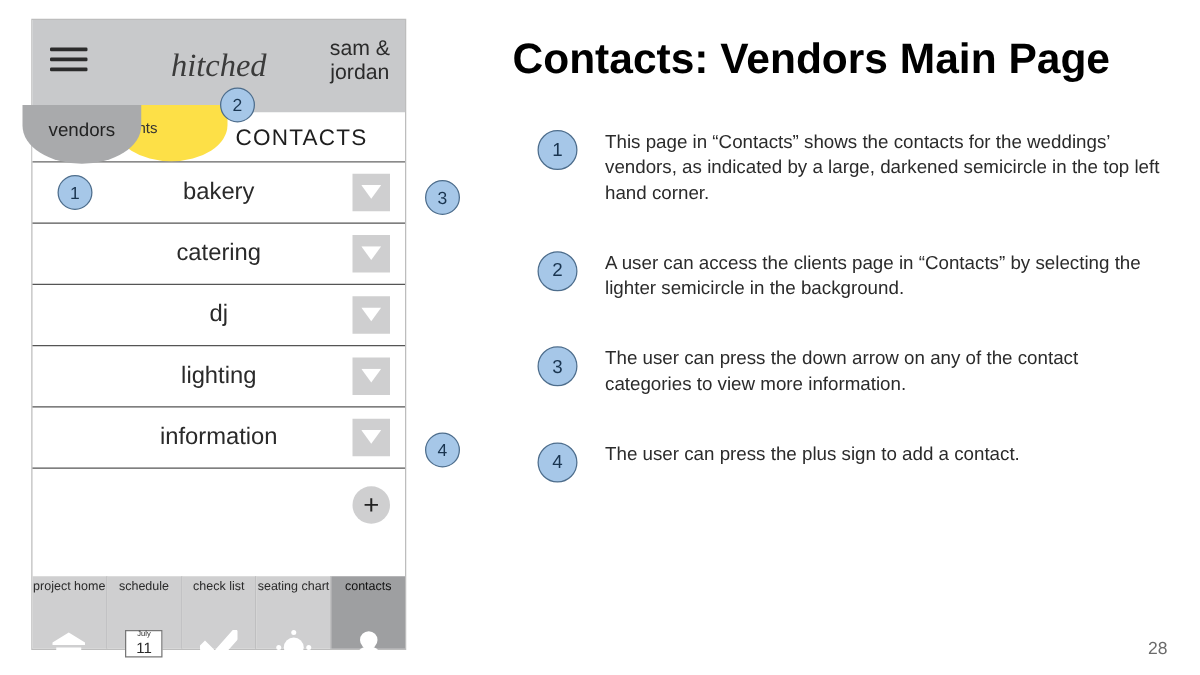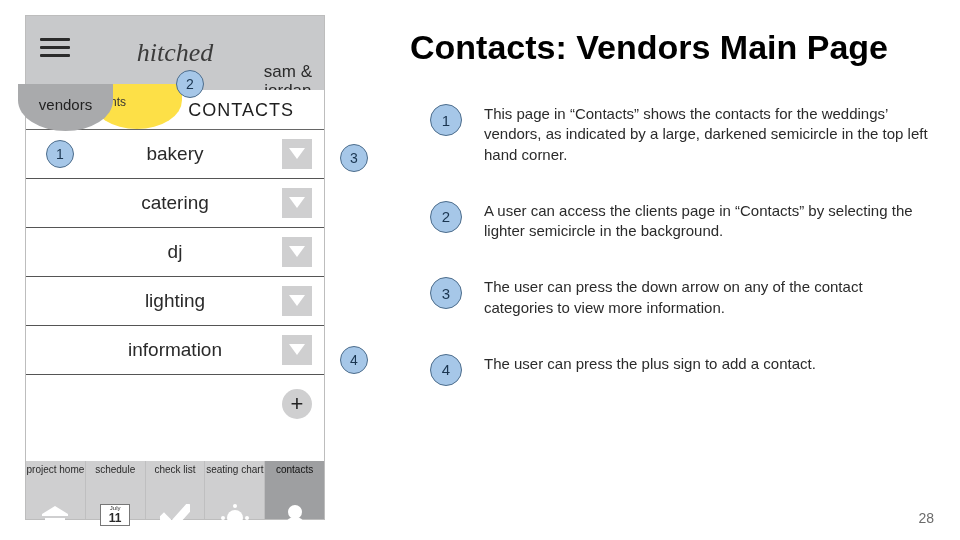--- a/index.html
+++ b/index.html
@@ -54,21 +54,20 @@
     color: #3b3b3b;
   }
   .couple {
     position: absolute;
     right: 12px;
     top: 14px;
     text-align: center;
     font-size: 17px;
     line-height: 1.1;
     color: #2b2b2b;
-    margin-top: 33px;
   }
 
   .phone-subhead {
     height: 40px;
     position: relative;
     border-bottom: 1px solid #666;
     background: #fff;
   }
   
   .tab-clients {
@@ -340,21 +339,21 @@
             <polygon points="2,10 15,2 28,10 28,12 2,12" fill="#fff"></polygon>
             <rect x="5" y="14" width="20" height="11" fill="#fff"></rect>
           </svg>
       </div>
     </div>
     <div class="tab">
       <span>schedule</span>
       <div class="tab-icon" style="flex-direction:column;">
         <div style="background:#fff;width:30px;border:1px solid #777;">
           <div style="font-size:6px;text-align:center;">July</div>
-          <div style="font-size:12px;text-align:center;font-weight:700;">11</div>
+          <div style="font-size:12px;text-align:center;font-weight:400;">11</div>
         </div>
       </div>
     </div>
     <div class="tab">
       <span>check list</span>
       <div class="tab-icon">
         <svg width="30" height="26">
             <polyline points="4,14 12,22 28,4" fill="none" stroke="#fff" stroke-width="8" stroke-linecap="square"></polyline>
           </svg>
       </div>

